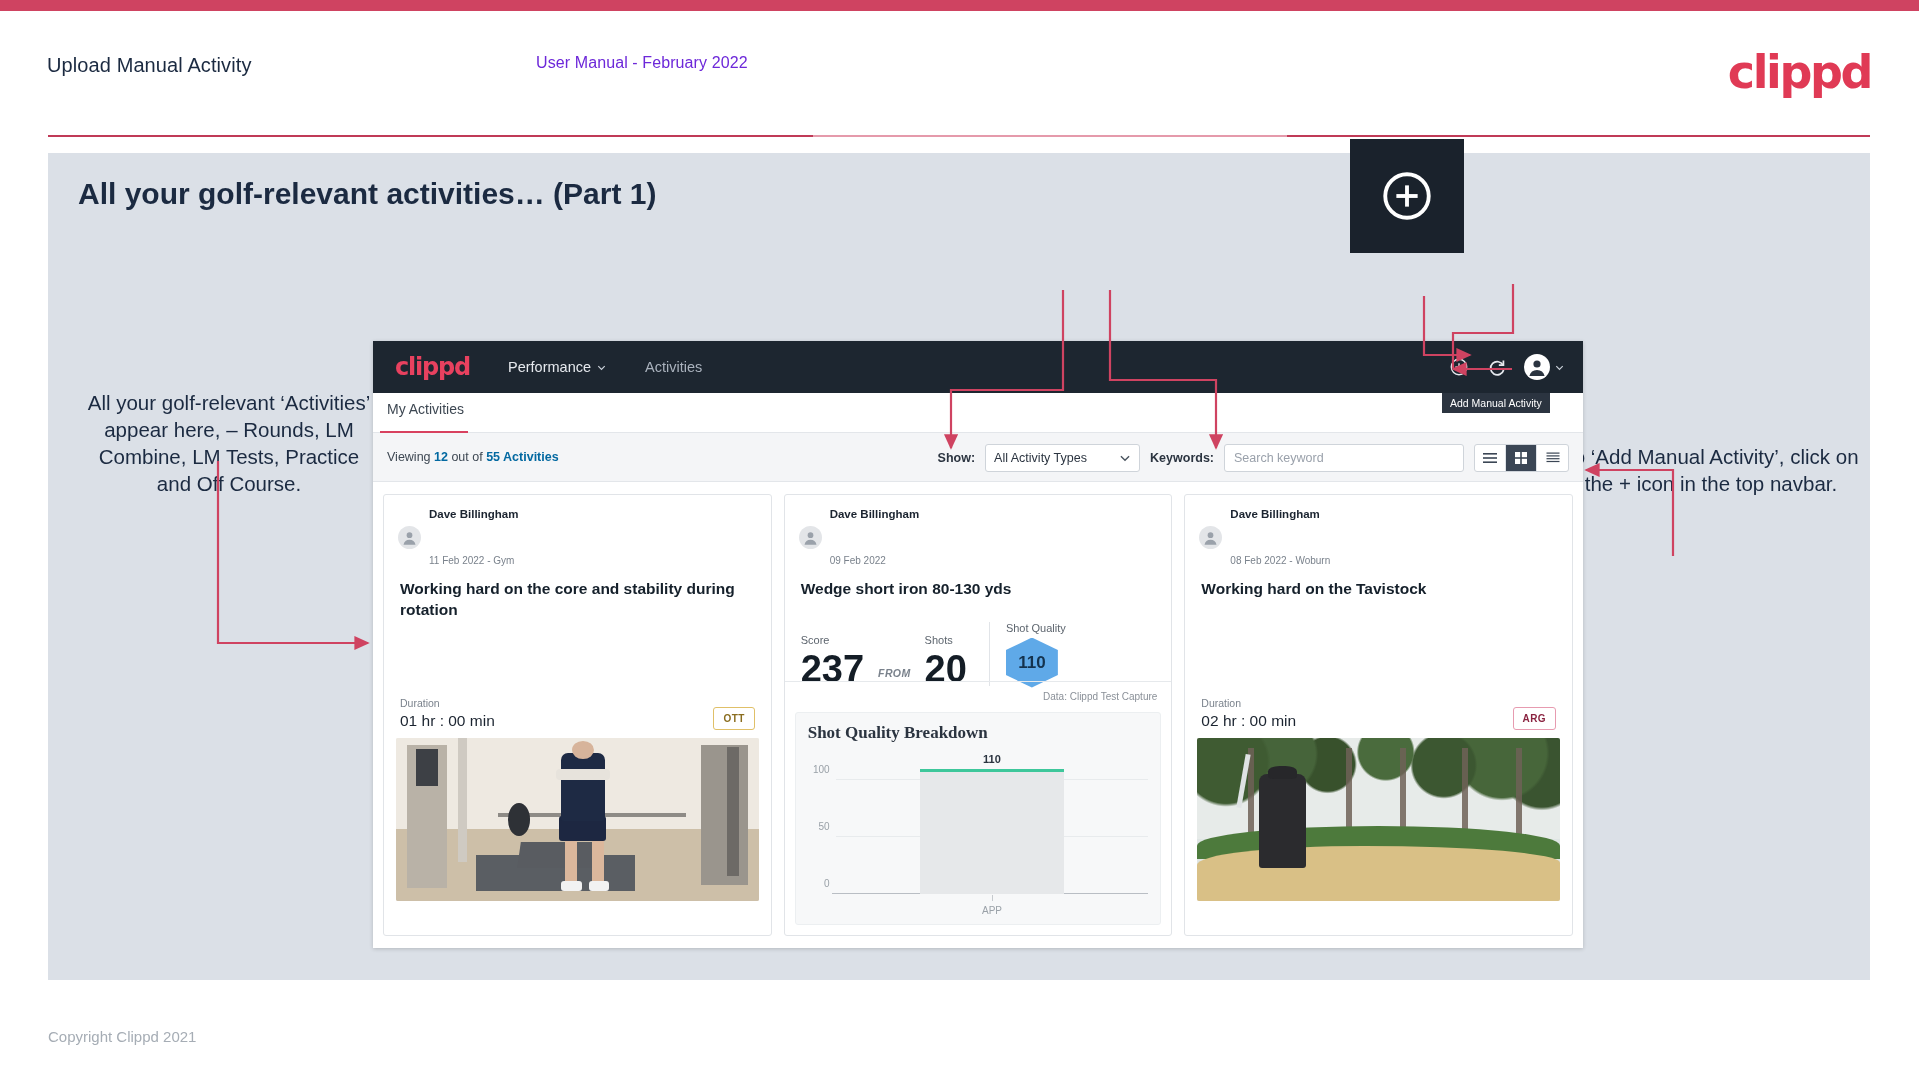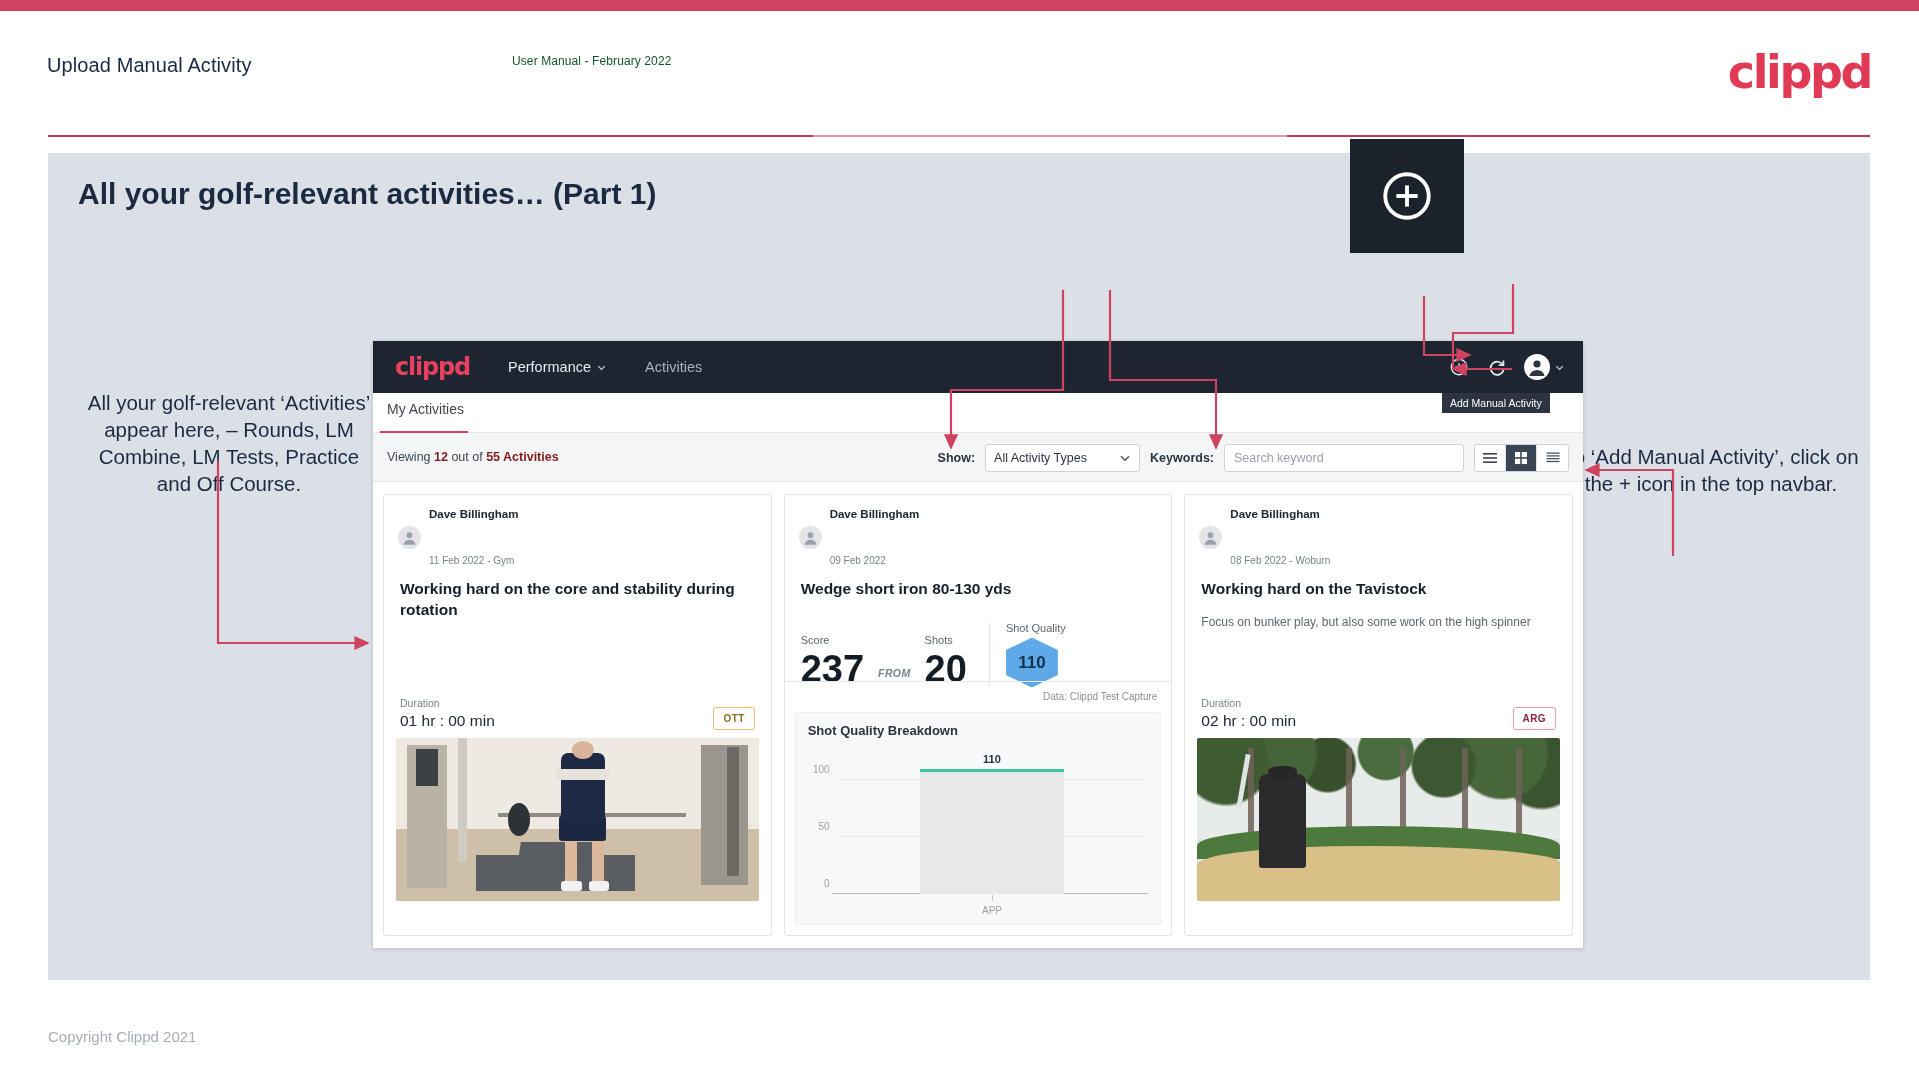--- a/index.html
+++ b/index.html
@@ -12,21 +12,21 @@
     overflow:hidden;
     position:relative;
   }
 
   
   .top-strip{ position:absolute; left:0; top:0; width:1919px; height:11px; background:#cf4361; }
 
   
   .slide-header{ position:absolute; left:0; top:11px; width:1919px; height:113px; background:#fff; }
   .hdr-left{ position:absolute; left:47px; top:43px; font-size:20px; color:#1b2a41; letter-spacing:.1px;}
-  .hdr-mid{ position:absolute; left:512px; top:43px; font-size:12px; color:#14532d; letter-spacing:.1px;}
+  .hdr-mid{ position:absolute; left:536px; top:43px; font-size:16px; color:#6d28d9; letter-spacing:.1px;}
   .hdr-logo{ position:absolute; right:48px; top:38px; font-size:46px; font-weight:bold; color:#e03a55;
              letter-spacing:-2.4px; font-family:"DejaVu Sans", sans-serif; line-height:1;}
   .hdr-rule{ position:absolute; left:48px; top:124px; width:1822px; height:2px;
              background:linear-gradient(to right,#c03a57 0%,#c03a57 42%,#e59aab 42%,#e59aab 68%,#c03a57 68%,#c03a57 100%); }
 
   
   .slide-body{ position:absolute; left:48px; top:153px; width:1822px; height:827px; background:#dbe0e7; }
 
   .title-1{ position:absolute; left:30px; top:24px; font-size:30px; font-weight:bold; color:#1b2a41; white-space:nowrap;}
   .title-2{ position:absolute; left:30px; top:63px; font-size:30px; color:#2f3e52; white-space:nowrap;}
@@ -57,21 +57,21 @@
   .tooltip{ position:absolute; left:1069px; top:52px; background:#2b3440; color:#fff; font-size:10.5px;
             padding:4px 8px; white-space:nowrap; z-index:6;}
 
   .app-tabs{ height:40px; background:#fff; border-bottom:1px solid #e3e6ea; position:relative;}
   .tab{ position:absolute; left:14px; top:8px; font-size:14px; color:#3d4752;}
   .tab-underline{ position:absolute; left:7px; top:38px; width:88px; height:3px; background:#d8415f;}
 
   .app-filter{ height:49px; background:#f4f5f7; border-bottom:1px solid #e3e6ea; display:flex; align-items:center;
                padding:0 14px; position:relative;}
   .viewing{ font-size:12.5px; color:#3d4752;}
-  .viewing b{ color:#7f1d1d;}
+  .viewing b{ color:#0369a1;}
   .filter-right{ position:absolute; right:14px; top:0; height:49px; display:flex; align-items:center; gap:10px;}
   .lbl{ font-size:12.5px; color:#2b3440; font-weight:bold;}
   .select{ width:155px; height:28px; border:1px solid #cfd4da; background:#fff; border-radius:3px;
            display:flex; align-items:center; padding:0 8px; font-size:12.5px; color:#2b3440; position:relative;}
   .select .chev{ position:absolute; right:7px; top:6px; }
   .search{ width:240px; height:28px; border:1px solid #cfd4da; background:#fff; border-radius:3px;
            display:flex; align-items:center; padding:0 9px; font-size:12.5px; color:#9aa1ab;}
   .toggle{ display:flex; border:1px solid #cfd4da; border-radius:3px; overflow:hidden; background:#fff; height:28px;}
   .tg{ width:31px; height:26px; display:flex; align-items:center; justify-content:center; border-right:1px solid #dfe3e8;}
   .tg:last-child{ border-right:none;}
@@ -151,21 +151,21 @@
   .hexwrap{ width:52px; height:50px; position:relative; display:flex; align-items:center; justify-content:center;}
   .hex{ position:absolute; inset:0; background:#5fa9e8; clip-path:polygon(50% 0%,100% 25%,100% 75%,50% 100%,0% 75%,0% 25%);}
   .hexnum{ position:relative; font-size:17px; font-weight:bold; color:#14324d;}
 
   .c-source{ position:absolute; left:0; right:0; top:196px; padding:0 14px; text-align:right;
              font-size:10px; color:#8a9098;}
   .c-divline{ position:absolute; left:0; right:0; top:186px; height:1px; background:#e6e9ec;}
 
   .chartbox{ position:absolute; left:10px; right:10px; top:217px; bottom:10px; background:#f7f8f9;
              border:1px solid #eceff1; border-radius:3px;}
-  .chart-title{ position:absolute; left:12px; top:10px; font-size:13px; font-weight:bold; color:#2b3440;}
+  .chart-title{ position:absolute; left:12px; top:10px; font-size:17px; font-weight:bold; color:#2b3440;font-family:Liberation Serif, serif;}
   .plot{ position:absolute; left:40px; right:12px; top:44px; bottom:30px;}
   .gridline{ position:absolute; left:0; right:0; height:1px; background:#e8ebed;}
   .axisline{ position:absolute; left:-4px; right:0; bottom:0; height:1.5px; background:#b9bec4;}
   .ytick{ position:absolute; right:calc(100% + 6px); font-size:10px; color:#9aa1a8; transform:translateY(-50%);}
   .bar{ position:absolute; bottom:0; background:#e6e8ea;}
   .barcap{ position:absolute; left:0; right:0; top:0; height:3px; background:#3ec79b;}
   .barval{ position:absolute; left:0; right:0; top:-16px; text-align:center; font-size:11px; font-weight:bold; color:#2b3440;}
   .xtick{ position:absolute; bottom:-22px; left:0; right:0; text-align:center; font-size:10px; color:#9aa1a8;}
   .xtickmark{ position:absolute; bottom:-7px; left:50%; width:1px; height:6px; background:#c6cace;}
 
@@ -402,21 +402,20 @@
               <circle cx="12" cy="9" r="3.6"></circle>
                 <path d="M4.4 21a7.8 7.8 0 0 1 15.2 0z"></path>
             </svg>
           </div>
           <div>
             <div class="c-name">Dave Billingham</div>
             <div class="c-sub">08 Feb 2022 - Woburn</div>
           </div>
         </div>
         <div class="c-title">Working hard on the Tavistock</div>
-        <div class="c-desc">Focus on bunker play, but also some work on the high spinner</div>
         <div class="c-dur-row">
           <div>
             <div class="c-dur-lbl">Duration</div>
             <div class="c-dur-val">02 hr : 00 min</div>
           </div>
           <div class="chip arg">ARG</div>
         </div>
         <div class="c-media">
           <div class="bunker">
             <div class="sky"></div>

